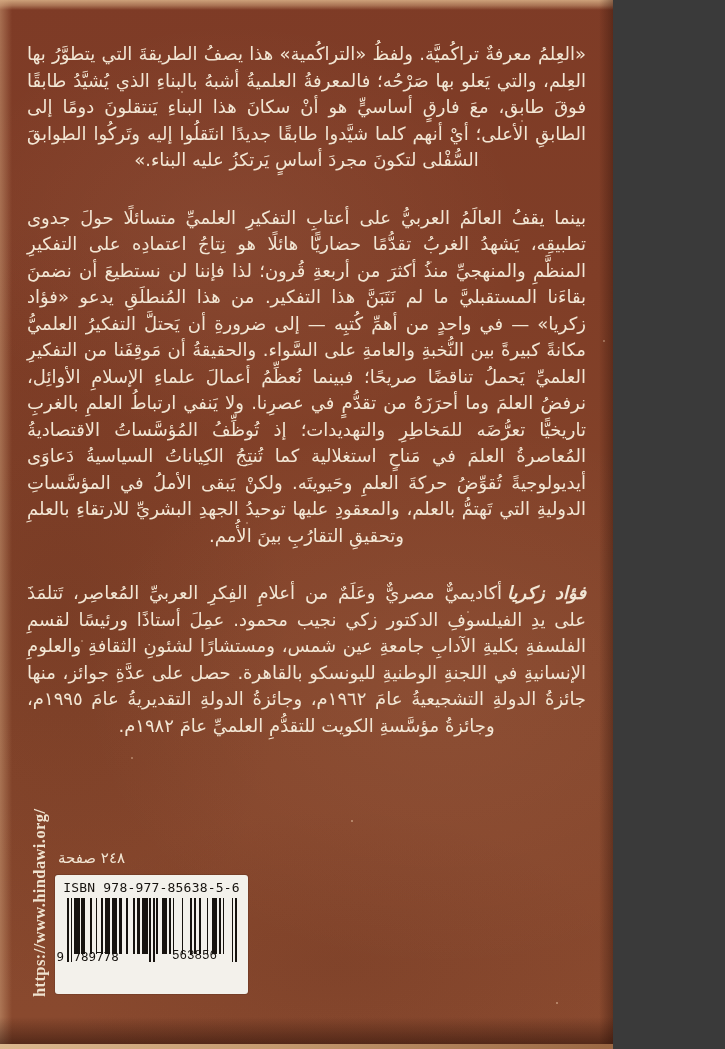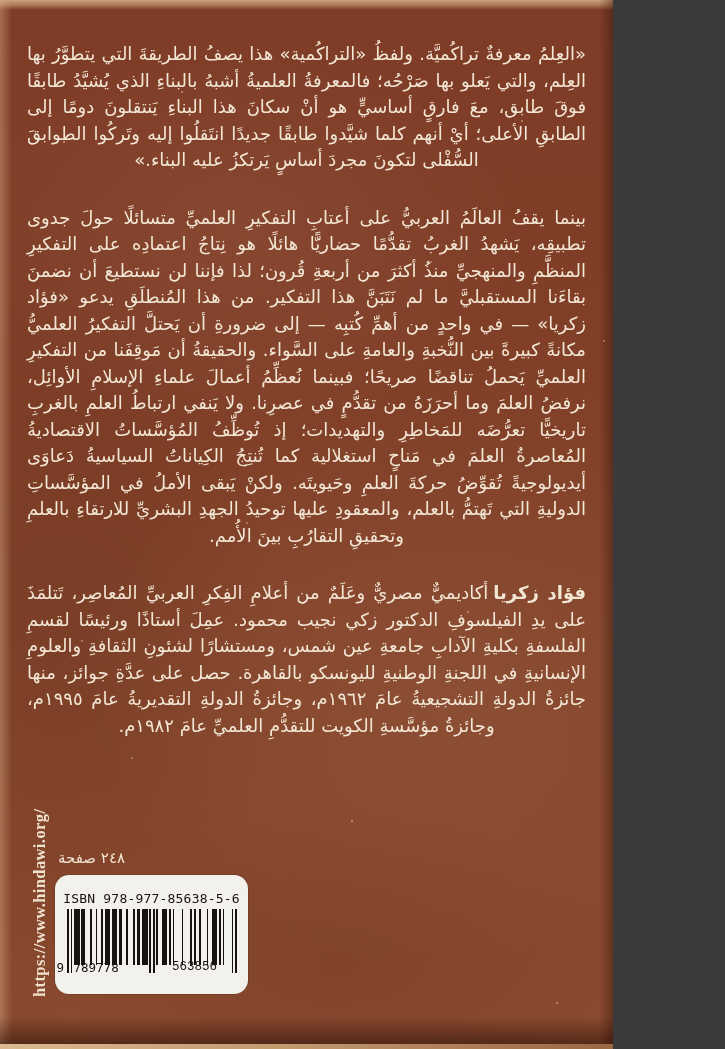--- a/index.html
+++ b/index.html
@@ -41,33 +41,33 @@
     background:linear-gradient(270deg,rgba(43,16,8,.40),rgba(43,16,8,0));}
   .edge-bottom-shadow{position:absolute;left:0;right:0;bottom:4px;height:28px;z-index:3;
     background:linear-gradient(0deg,rgba(38,13,6,.55),rgba(38,13,6,0));}
   .edge-bottom-light{position:absolute;left:0;right:0;bottom:0;height:5px;z-index:4;
     background:linear-gradient(90deg,#DCB990 0%,#C49A6F 45%,#9A6743 100%);}
 
   .body-text{position:absolute;top:41px;right:27px;left:27px;z-index:2;
     direction:rtl;color:#F2E6D4;font-size:18px;line-height:26.5px;
     text-align:justify;text-align-last:center;}
   .body-text p{margin:0 0 31px 0;}
-  .author-name{font-weight:bold;margin-inline-end:5px;}
+  .author-name{font-weight:bold;margin-inline-end:5px;font-style:italic;}
 
   .url-vertical{position:absolute;left:30px;top:997px;z-index:2;width:190px;
     transform-origin:0 0;transform:rotate(-90deg);white-space:nowrap;
     font-family:"Liberation Serif",serif;font-weight:bold;font-size:16.5px;
     letter-spacing:.4px;color:#EFE2CF;}
 
   .page-count{position:absolute;left:58px;top:849px;z-index:2;direction:rtl;
     font-size:15px;font-weight:normal;color:#F2E6D4;}
 
   .barcode-box{position:absolute;left:55px;top:875px;width:193px;height:119px;z-index:2;
-    background:#F3F1EB;border-radius:14px;box-shadow:0 0 0 1px rgba(0,0,0,.10);
-    display:flex;flex-direction:column;align-items:center;padding-top:16px;box-sizing:border-box;}
+    background:#F3F1EB;border-radius:3px;box-shadow:0 0 0 1px rgba(0,0,0,.10);
+    display:flex;flex-direction:column;align-items:center;padding-top:5px;box-sizing:border-box;}
   .isbn-label{font-family:"DejaVu Sans Mono",monospace;font-size:13px;color:#17130F;
     white-space:nowrap;letter-spacing:.2px;}
   .barcode-svg{margin-top:3px;display:block;}
   .barcode-digits{position:relative;width:170px;height:15px;margin-top:-13px;
     font-family:"DejaVu Sans Mono",monospace;font-size:12.5px;color:#17130F;}
   .barcode-digits span{position:absolute;top:0;background:transparent;}
   .d-first{left:-10px;}
   .d-left{left:7px;width:72px;text-align:left;background:#F3F1EB;}
   .d-right{left:92px;width:72px;text-align:center;background:#F3F1EB;font-family:Liberation Mono, monospace;}
 

